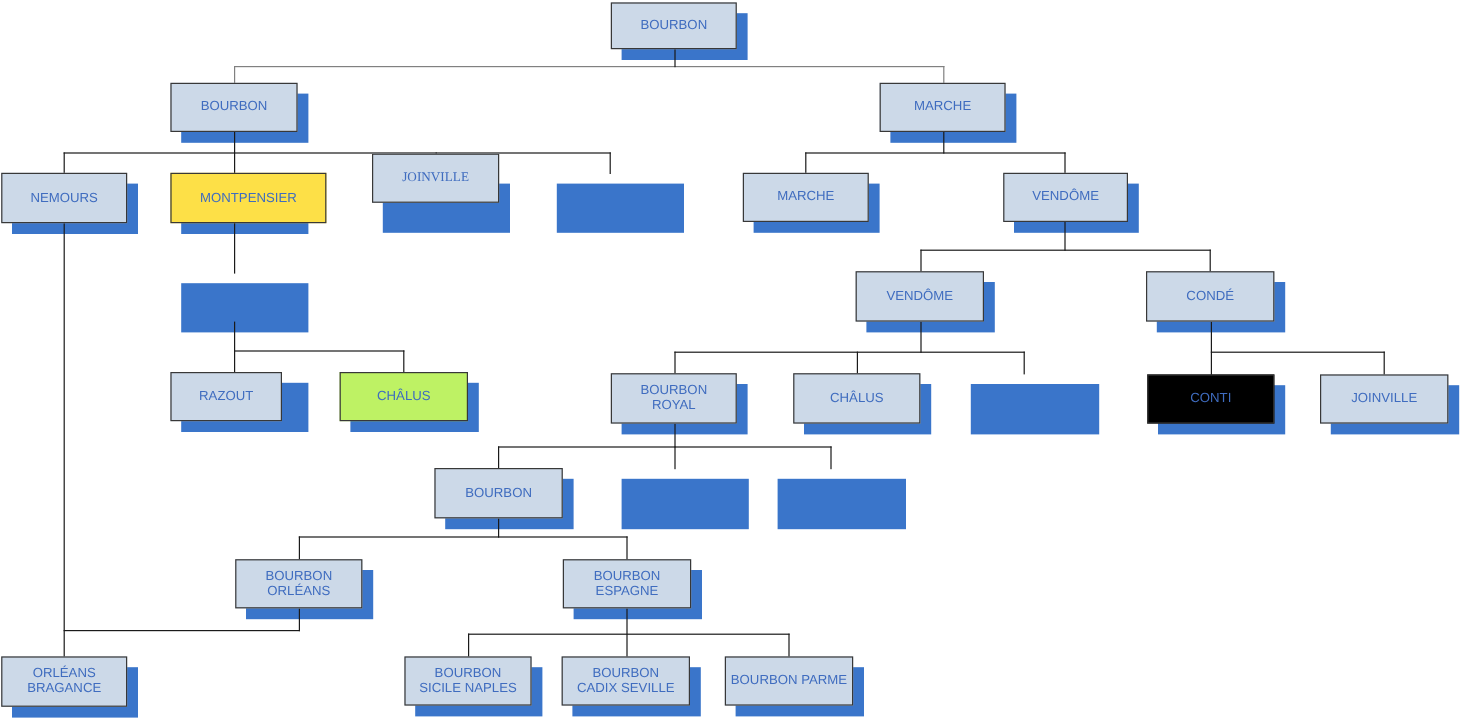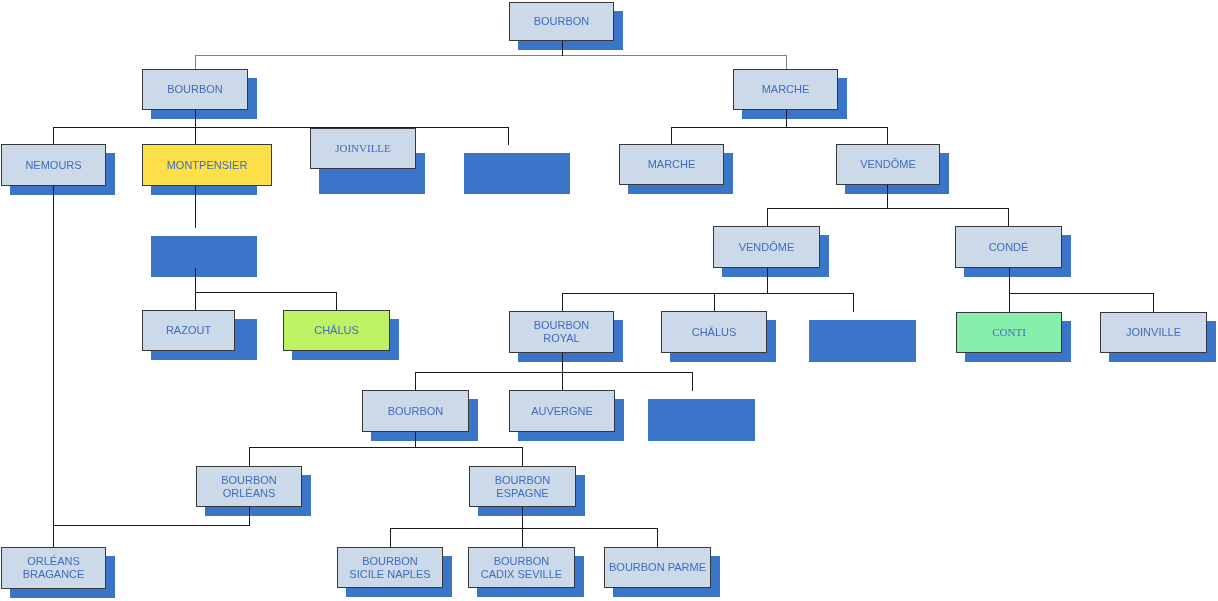--- a/index.html
+++ b/index.html
@@ -108,27 +108,26 @@
     <div class="node" style="left: 142px; top: 310px; width: 93px; height: 41px; background: rgb(204, 217, 232); border: 1.5px solid rgb(56, 56, 56); color: rgb(63, 108, 191);"><span>RAZOUT</span></div>
     <div class="node-shadow" style="left: 292px; top: 319px; width: 107px; height: 41px; background: rgb(58, 117, 202);"></div>
     <div class="node" style="left: 283px; top: 310px; width: 107px; height: 41px; background: #bef264; border: 1.5px solid rgb(56, 56, 56); color: rgb(63, 108, 191);"><span>CHÂLUS</span></div>
     <div class="node-shadow" style="left: 518px; top: 320px; width: 105px; height: 42px; background: rgb(58, 117, 202);"></div>
     <div class="node" style="left: 509px; top: 311px; width: 105px; height: 42px; background: rgb(204, 217, 232); border: 1.5px solid rgb(56, 56, 56); color: rgb(63, 108, 191);"><span>BOURBON
 ROYAL</span></div>
     <div class="node-shadow" style="left: 670px; top: 320px; width: 106px; height: 42px; background: rgb(58, 117, 202);"></div>
     <div class="node" style="left: 661px; top: 311px; width: 106px; height: 42px; background: rgb(204, 217, 232); border: 1.5px solid rgb(56, 56, 56); color: rgb(63, 108, 191);"><span>CHÂLUS</span></div>
     <div class="node-shadow" style="left: 809px; top: 320px; width: 107px; height: 42px; background: rgb(58, 117, 202);"></div>
     <div class="node-shadow" style="left: 965px; top: 321px; width: 106px; height: 41px; background: rgb(58, 117, 202);"></div>
-    <div class="node" style="left: 956px; top: 312px; width: 106px; height: 41px; background: #86efac; border: 1.5px solid rgb(56, 56, 56); color: rgb(63, 108, 191); font-family: Liberation Serif, serif;"><span>CONTI</span></div>
+    <div class="node" style="left: 956px; top: 312px; width: 106px; height: 41px; background: #000000; border: 1.5px solid rgb(56, 56, 56); color: rgb(63, 108, 191);"><span>CONTI</span></div>
     <div class="node-shadow" style="left: 1109px; top: 321px; width: 107px; height: 41px; background: rgb(58, 117, 202);"></div>
     <div class="node" style="left: 1100px; top: 312px; width: 107px; height: 41px; background: rgb(204, 217, 232); border: 1.5px solid rgb(56, 56, 56); color: rgb(63, 108, 191);"><span>JOINVILLE</span></div>
     <div class="node-shadow" style="left: 371px; top: 399px; width: 107px; height: 42px; background: rgb(58, 117, 202);"></div>
     <div class="node" style="left: 362px; top: 390px; width: 107px; height: 42px; background: rgb(204, 217, 232); border: 1.5px solid rgb(56, 56, 56); color: rgb(63, 108, 191);"><span>BOURBON</span></div>
     <div class="node-shadow" style="left: 518px; top: 399px; width: 106px; height: 42px; background: rgb(58, 117, 202);"></div>
-    <div class="node" style="left: 509px; top: 390px; width: 106px; height: 42px; background: rgb(204, 217, 232); border: 1.5px solid rgb(56, 56, 56); color: rgb(63, 108, 191);"><span>AUVERGNE</span></div>
     <div class="node-shadow" style="left: 648px; top: 399px; width: 107px; height: 42px; background: rgb(58, 117, 202);"></div>
     <div class="node-shadow" style="left: 205px; top: 475px; width: 106px; height: 41px; background: rgb(58, 117, 202);"></div>
     <div class="node" style="left: 196px; top: 466px; width: 106px; height: 41px; background: rgb(204, 217, 232); border: 1.5px solid rgb(56, 56, 56); color: rgb(63, 108, 191);"><span>BOURBON
 ORLÉANS</span></div>
     <div class="node-shadow" style="left: 478px; top: 475px; width: 107px; height: 41px; background: rgb(58, 117, 202);"></div>
     <div class="node" style="left: 469px; top: 466px; width: 107px; height: 41px; background: rgb(204, 217, 232); border: 1.5px solid rgb(56, 56, 56); color: rgb(63, 108, 191);"><span>BOURBON
 ESPAGNE</span></div>
     <div class="node-shadow" style="left: 10px; top: 556px; width: 105px; height: 42px; background: rgb(58, 117, 202);"></div>
     <div class="node" style="left: 1px; top: 547px; width: 105px; height: 42px; background: rgb(204, 217, 232); border: 1.5px solid rgb(56, 56, 56); color: rgb(63, 108, 191);"><span>ORLÉANS
 BRAGANCE</span></div>

